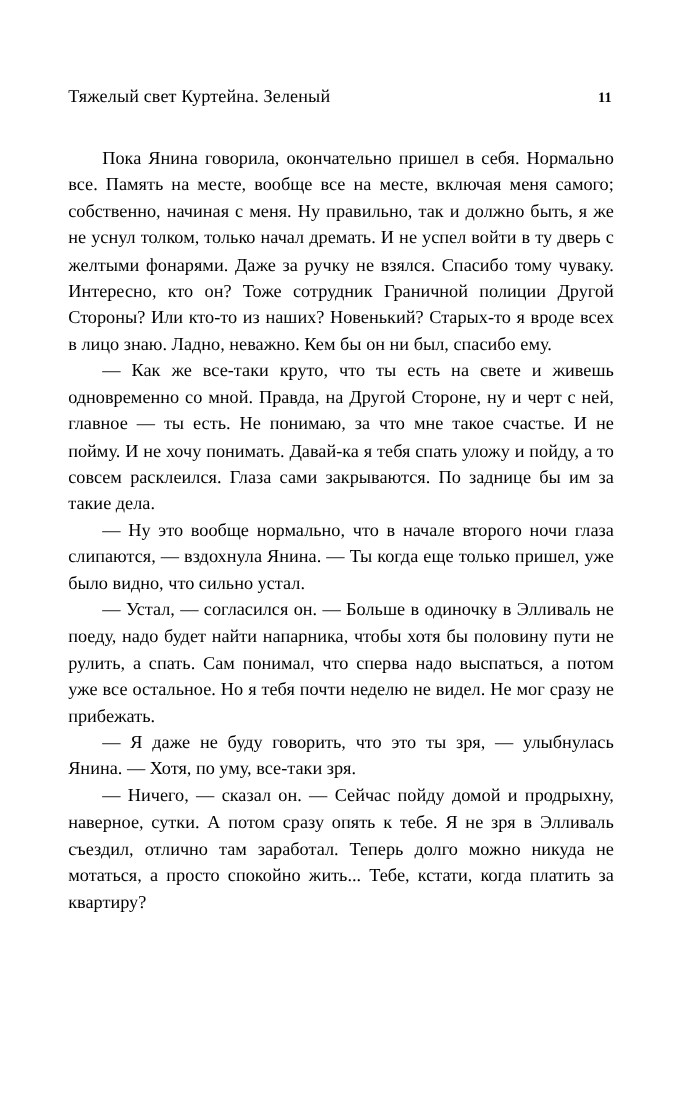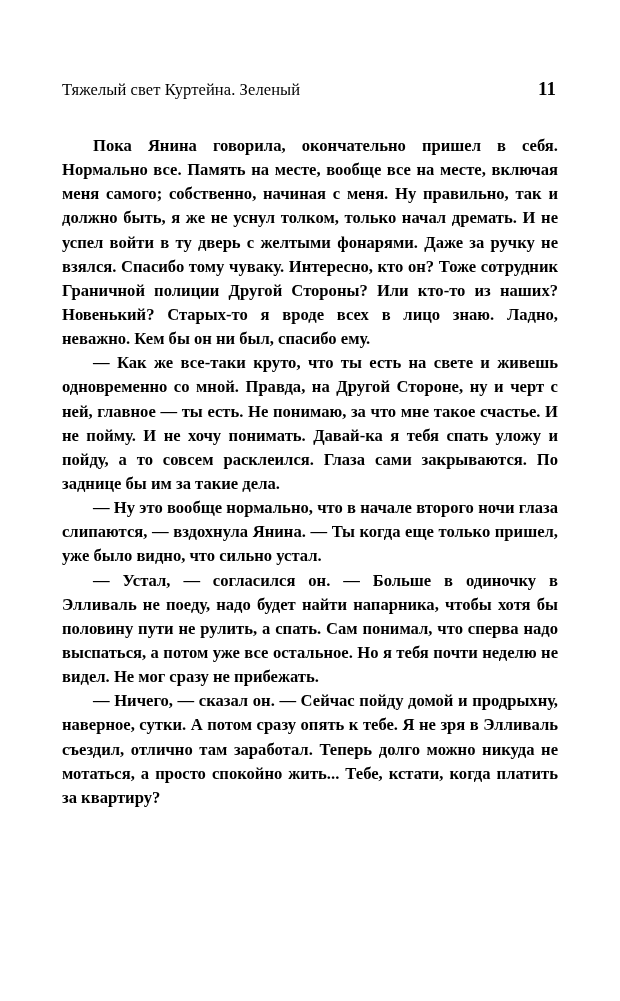--- a/index.html
+++ b/index.html
@@ -27,48 +27,48 @@
     justify-content: space-between;
     margin: 0 0 34px 0;
     gap: 44px;
   }
   .running-title {
     font-size: 16.5px;
     letter-spacing: 0.1px;
     white-space: nowrap;
   }
   .page-number {
-    font-size: 19px;
+    font-size: 13px;
     font-weight: bold;
     padding-right: 2px;
   }
   .body-text {
     font-size: 16.6px;
     line-height: 1.455;
     text-align: justify;
     text-justify: inter-word;
     hyphens: manual;
   }
   .body-text p {
     margin: 0;
     text-indent: 31px;
-    font-weight: bold;
   }
 </style>
 </head>
 <body>
 
 <div class="page">
 
   <div class="running-head">
     <div class="running-title">Тяжелый свет Куртейна. Зеленый</div>
     <div class="page-number">11</div>
   </div>
 
   <div class="body-text">
     <p>Пока Янина говорила, окончательно пришел в себя. Нормально все. Память на месте, вообще все на месте, включая меня самого; собственно, начиная с меня. Ну правильно, так и должно быть, я же не уснул толком, только начал дремать. И не успел войти в ту дверь с желтыми фонарями. Даже за ручку не взялся. Спасибо тому чуваку. Интересно, кто он? Тоже сотрудник Граничной полиции Другой Стороны? Или кто-то из наших? Новенький? Старых-то я вроде всех в лицо знаю. Ладно, неважно. Кем бы он ни был, спасибо ему.</p>
     <p>— Как же все-таки круто, что ты есть на свете и живешь одновременно со мной. Правда, на Другой Стороне, ну и черт с ней, главное — ты есть. Не понимаю, за что мне такое счастье. И не пойму. И не хочу понимать. Давай-ка я тебя спать уложу и пойду, а то совсем расклеился. Глаза сами закрываются. По заднице бы им за такие дела.</p>
     <p>— Ну это вообще нормально, что в начале второго ночи глаза слипаются, — вздохнула Янина. — Ты когда еще только пришел, уже было видно, что сильно устал.</p>
     <p>— Устал, — согласился он. — Больше в одиночку в Элливаль не поеду, надо будет найти напарника, чтобы хотя бы половину пути не рулить, а спать. Сам понимал, что сперва надо выспаться, а потом уже все остальное. Но я тебя почти неделю не видел. Не мог сразу не прибежать.</p>
+    <p>— Я даже не буду говорить, что это ты зря, — улыбнулась Янина. — Хотя, по уму, все-таки зря.</p>
     <p>— Ничего, — сказал он. — Сейчас пойду домой и продрыхну, наверное, сутки. А потом сразу опять к тебе. Я не зря в Элливаль съездил, отлично там заработал. Теперь долго можно никуда не мотаться, а просто спокойно жить... Тебе, кстати, когда платить за квартиру?</p>
   </div>
 
 </div>
 
 </body></html>

